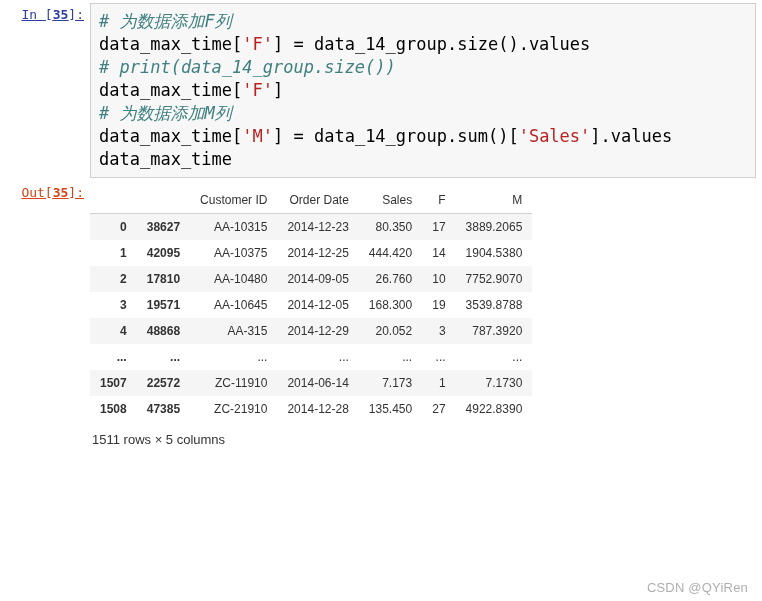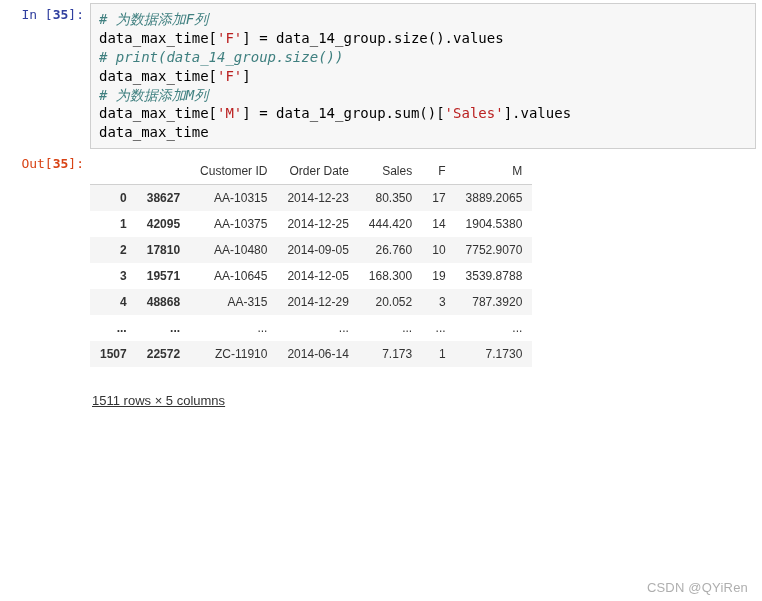--- a/index.html
+++ b/index.html
@@ -19,32 +19,33 @@
   }
   .prompt {
     width: 90px;
     min-width: 90px;
     text-align: right;
     font-family: Menlo, Consolas, "DejaVu Sans Mono", monospace;
     font-size: 13px;
     padding: 4px 6px 0 0;
     box-sizing: border-box;
     line-height: 1.3;
+    text-decoration: underline;
   }
   .in-prompt { color: #303F9F; }
   .in-prompt .num { color: #303F9F; font-weight: bold;}
   .out-prompt { color: #D84315; }
   .out-prompt .num { color: #D84315; font-weight: bold;}
   .input-area {
     flex: 1;
     border: 1px solid #cfcfcf;
     background: #f7f7f7;
     padding: 6px 8px;
     font-family: Menlo, Consolas, "DejaVu Sans Mono", monospace;
-    font-size: 14px;
+    font-size: 17px;
     line-height: 1.35;
     white-space: pre;
     margin-right: 6px;
   }
   .cm-comment { color: #408080; font-style: italic; }
   .cm-str { color: #BA2121; }
   .cm-id  { color: #000000; }
 
   .output-area {
     flex: 1;
@@ -68,23 +69,22 @@
   }
   table.df tbody th {
     font-weight: bold;
     text-align: right;
   }
   table.df tbody tr:nth-child(odd) { background: #f5f5f5; }
   table.df tbody tr:nth-child(even) { background: #ffffff; }
   .dim-note {
     font-size: 13px;
     color: #333;
-    margin-top: 26px;
+    margin-top: 10px;
     padding-left: 2px;
-    text-decoration: underline;
   }
   .watermark {
     position: absolute;
     right: 14px;
     bottom: 6px;
     color: rgba(120,120,120,0.6);
     font-size: 13px;
     font-family: Arial, sans-serif;
     letter-spacing: 0.2px;
   }
@@ -181,20 +181,29 @@
             </tr>
             <tr>
               <th>1507</th>
               <th>22572</th>
               <td>ZC-11910</td>
               <td>2014-06-14</td>
               <td>7.173</td>
               <td>1</td>
               <td>7.1730</td>
             </tr>
+            <tr>
+              <th>1508</th>
+              <th>47385</th>
+              <td>ZC-21910</td>
+              <td>2014-12-28</td>
+              <td>135.450</td>
+              <td>27</td>
+              <td>4922.8390</td>
+            </tr>
           </tbody>
     </table>
     <div class="dim-note">1511 rows × 5 columns</div>
   </div>
 </div>
 
 <div class="watermark">CSDN @QYiRen</div>
 
 </div>
 

